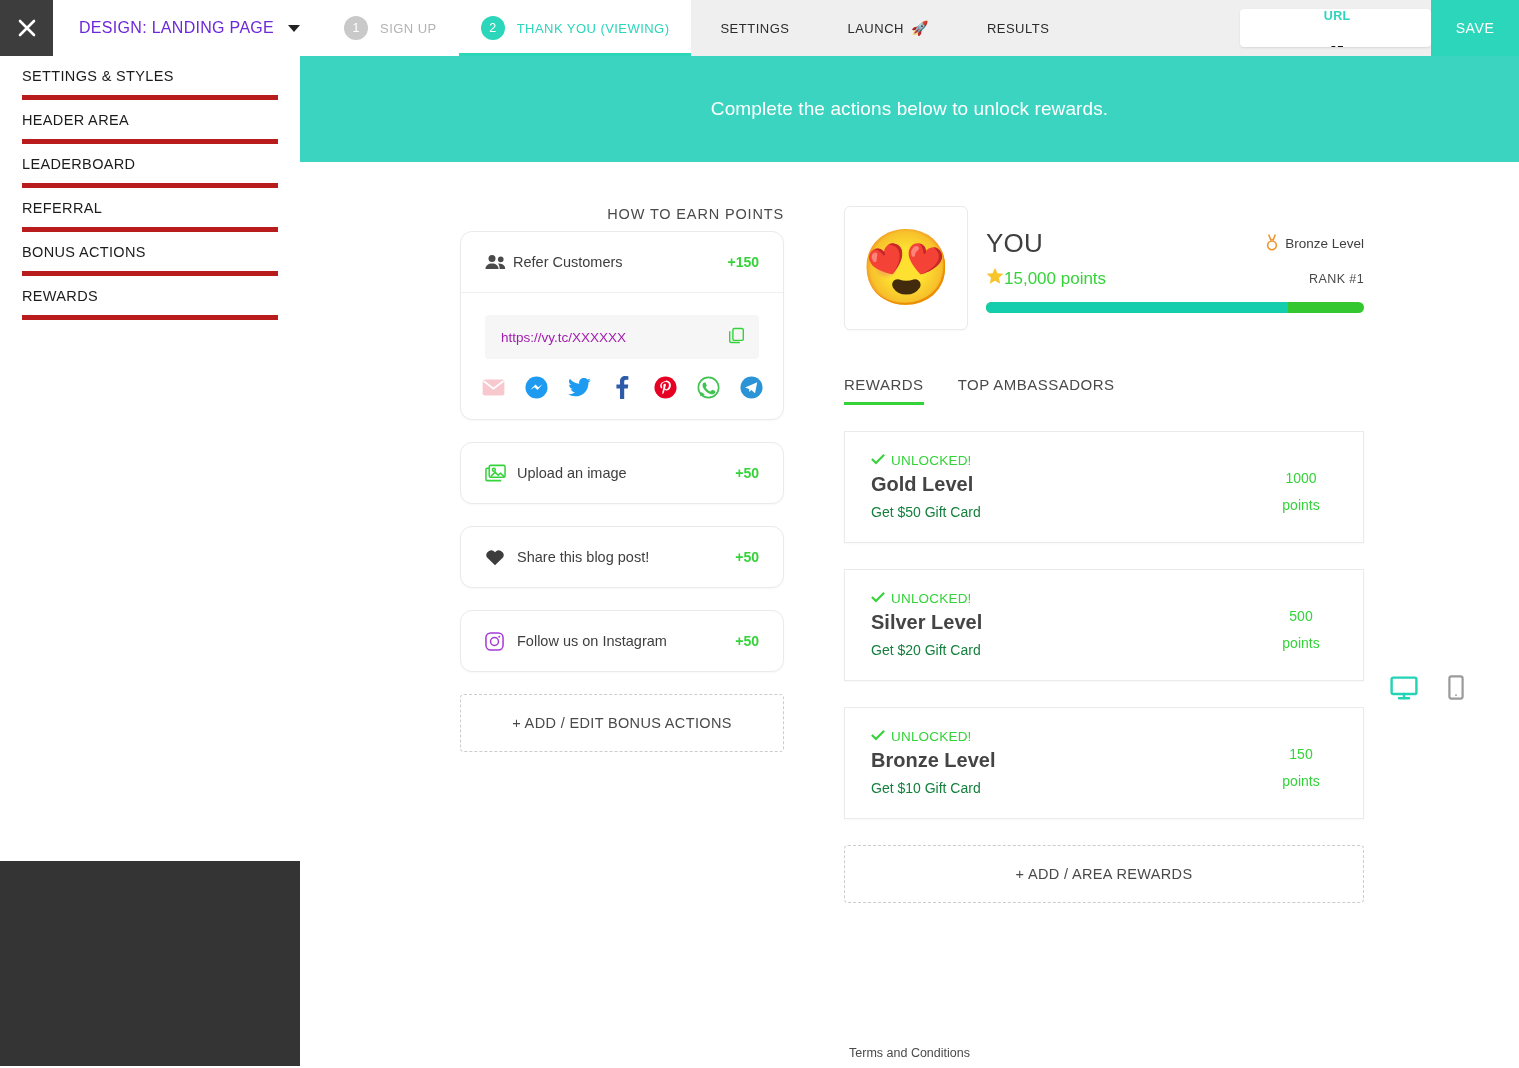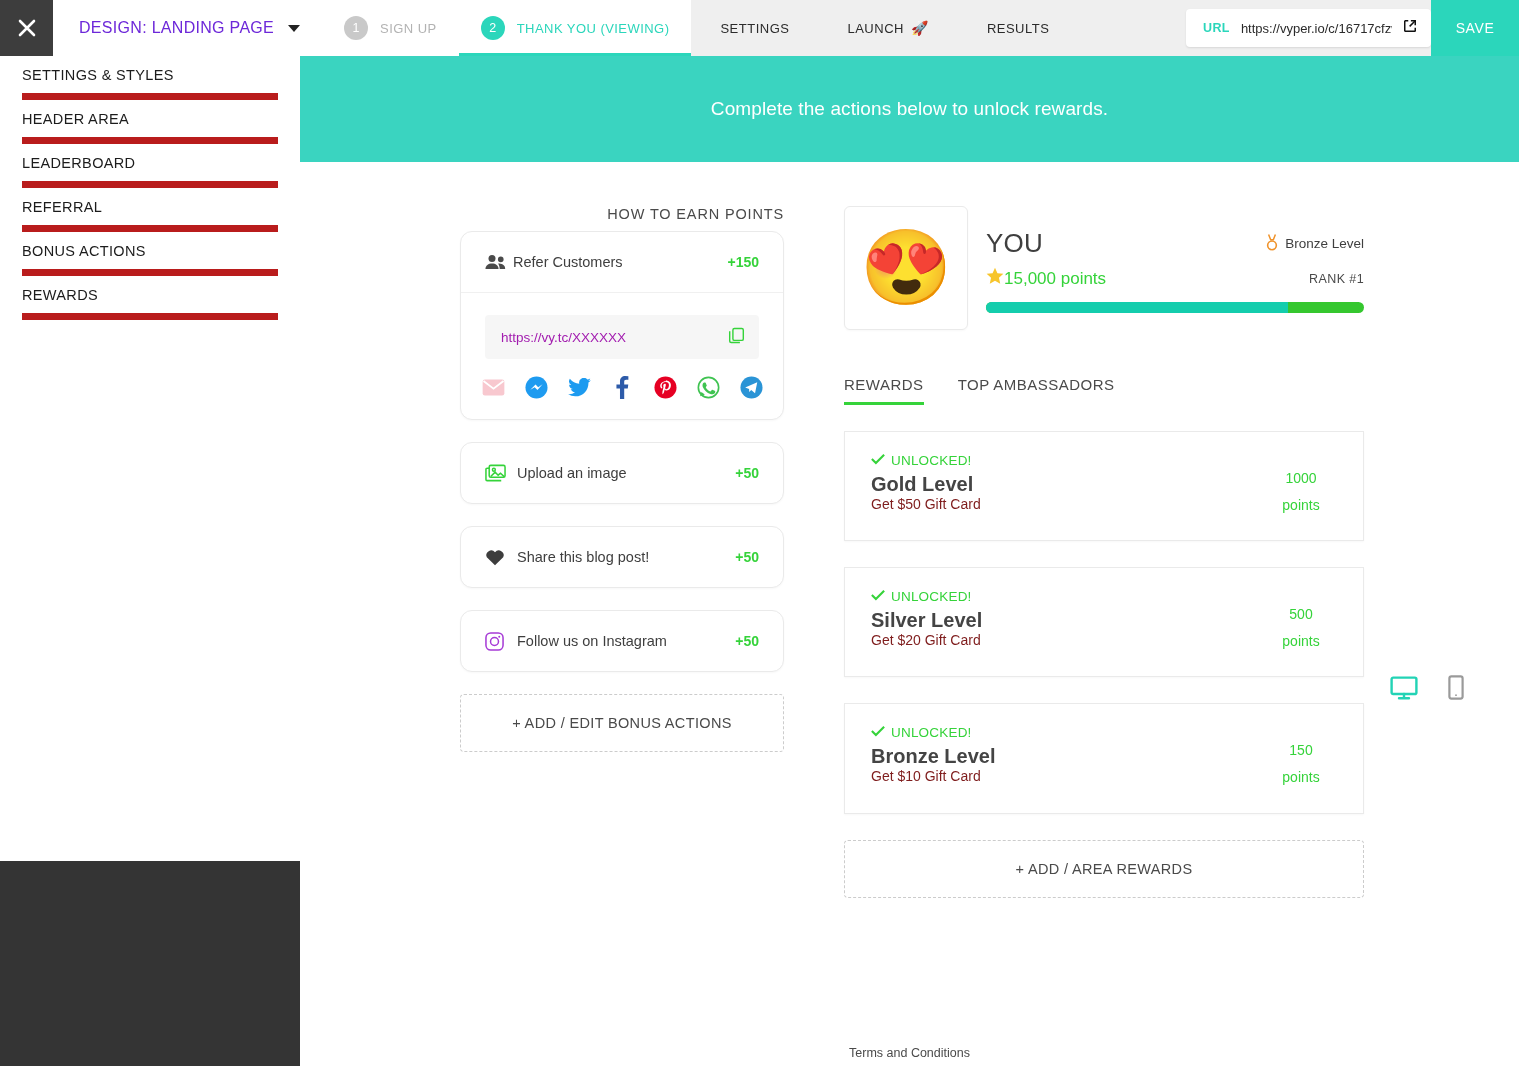--- a/index.html
+++ b/index.html
@@ -56,40 +56,40 @@
     padding: 0 29px; font-size: 13px; letter-spacing: .5px; color: #2b2b2b;
     cursor: pointer; white-space: nowrap;
   }
   .navtab .rocket { font-size: 14px; }
 
   .url-pill {
     align-self: center; margin-left: auto; margin-right: 0;
     background: #fff; border-radius: 4px; height: 38px;
     display: flex; align-items: center; gap: 11px; padding: 0 14px 0 17px;
     box-shadow: 0 1px 2px rgba(0,0,0,.10);
-    max-width: 245px; overflow: hidden; cursor: pointer;
+    max-width: 245px; overflow: hidden; cursor: pointer; flex-direction: column;
   }
   .url-pill .k { font-size: 12.5px; font-weight: bold; color: #2bd6bb; letter-spacing:.4px; }
   .url-pill .v { font-size: 13px; color: #2b2b2b; white-space: nowrap; overflow: hidden; }
   .url-pill .ext { flex: none; }
 
   .save-btn {
     width: 88px; flex: none; background: #2bd6bb; color: #fff;
     display: flex; align-items: center; justify-content: center;
     font-size: 14px; letter-spacing: .6px; cursor: pointer;
   }
 
   
   .sidebar {
     position: absolute; top: 56px; left: 0; width: 300px; height: 1012px;
     background: #ffffff;
   }
   .side-item {
     height: 44px; margin: 0 22px; display: flex; align-items: center;
-    border-bottom: 7px solid #b91c1c; cursor: pointer;
+    border-bottom: 5px solid #b91c1c; cursor: pointer;
   }
   .side-item span {
     font-size: 14.5px; letter-spacing: .35px; color: #1c1c1c;
   }
   .dark-block {
     position: absolute; top: 805px; left: 0; width: 300px; height: 205px;
     background: #343434;
   }
 
   
@@ -180,21 +180,21 @@
   }
 
   .reward-card {
     margin-top: 26px; border: 1px solid #eaeaea; border-radius: 0;
     padding: 21px 26px 22px; display: flex; align-items: flex-start;
     box-shadow: 0 1px 2px rgba(0,0,0,.03); cursor: pointer;
   }
   .rc-main { flex: 1 1 auto; }
   .unlocked { display: flex; align-items: center; gap: 6px; font-size: 13.5px; color: #35d33a; letter-spacing:.2px; }
   .rc-title { font-size: 20px; font-weight: bold; color: #444; margin-top: 5px; }
-  .rc-sub { font-size: 14px; color: #7f1d1d; margin-top: 0; }
+  .rc-sub { font-size: 14px; color: #15803d; margin-top: 8px; }
   .rc-pts { flex: none; width: 72px; text-align: center; color: #35d33a; font-size: 14px; line-height: 1.9; padding-top: 12px; }
 
   
   .device-toggle {
     position: absolute; left: 1390px; top: 675px; display: flex; align-items: center; gap: 30px;
   }
   .dev-ic { cursor: pointer; }
 
   .terms {
     position: absolute; left: 0; right: 0; top: 884px; text-align: center;

